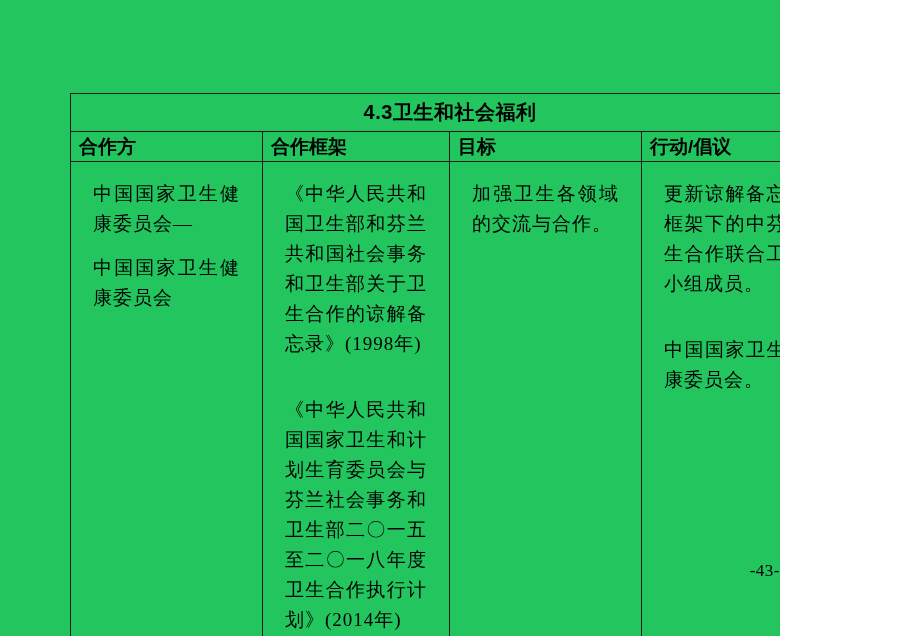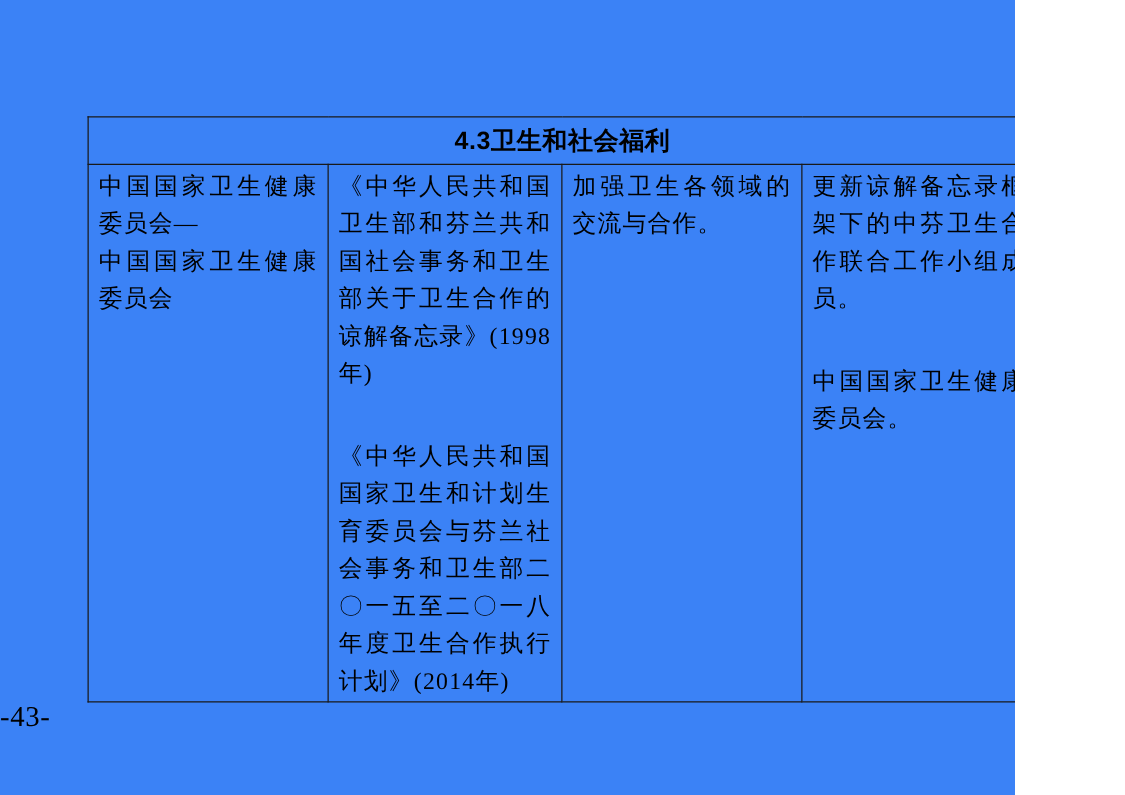--- a/index.html
+++ b/index.html
@@ -1,24 +1,23 @@
 <!DOCTYPE html>
 <html><head>
 <meta charset="utf-8">
 <style>
   html, body { margin: 0; padding: 0; background: #ffffff; }
   .page {
     position: relative;
     width: 780px;
     height: 636px;
-    background: #3b82f6;
+    background: #22c55e;
     overflow: hidden;
     font-family: "Liberation Serif", serif;
     color: #000000;
-    padding-left: 32px;
   }
   table.doc-table {
     position: absolute;
     left: 70px;
     top: 93px;
     border-collapse: collapse;
     table-layout: fixed;
     width: 759px;
   }
   table.doc-table td {
@@ -44,29 +43,29 @@
   }
   .body-row td {
     height: 378px;
     vertical-align: top;
     padding: 3px 8px 0 8px;
     font-size: 19px;
     line-height: 30px;
     text-align: justify;
     letter-spacing: 1px;
   }
-  .body-row p { margin: 0; }
+  .body-row p { margin: 14px; }
   .body-row p.para-gap { margin-top: 36px; }
   .page-number {
     position: absolute;
     left: 0;
     top: 561px;
     width: 100%;
-    text-align: left;
-    font-size: 23px;
+    text-align: right;
+    font-size: 17px;
     letter-spacing: 0.5px;
   }
 </style>
 </head>
 <body>
 
 <div class="page">
 
   <table class="doc-table">
     <colgroup>
@@ -74,20 +73,26 @@
       <col style="width:187px">
       <col style="width:192px">
       <col style="width:188px">
     </colgroup>
 
     <tbody>
         <tr class="title-row">
       <td colspan="4">4.3卫生和社会福利</td>
     </tr>
 
+    <tr class="header-row">
+      <td>合作方</td>
+      <td>合作框架</td>
+      <td>目标</td>
+      <td>行动/倡议</td>
+    </tr>
 
     <tr class="body-row">
       <td>
         <p>中国国家卫生健康委员会—</p>
         <p>中国国家卫生健康委员会</p>
       </td>
       <td>
         <p>《中华人民共和国卫生部和芬兰共和国社会事务和卫生部关于卫生合作的谅解备忘录》(1998年)</p>
         <p class="para-gap">《中华人民共和国国家卫生和计划生育委员会与芬兰社会事务和卫生部二〇一五至二〇一八年度卫生合作执行计划》(2014年)</p>
       </td>

